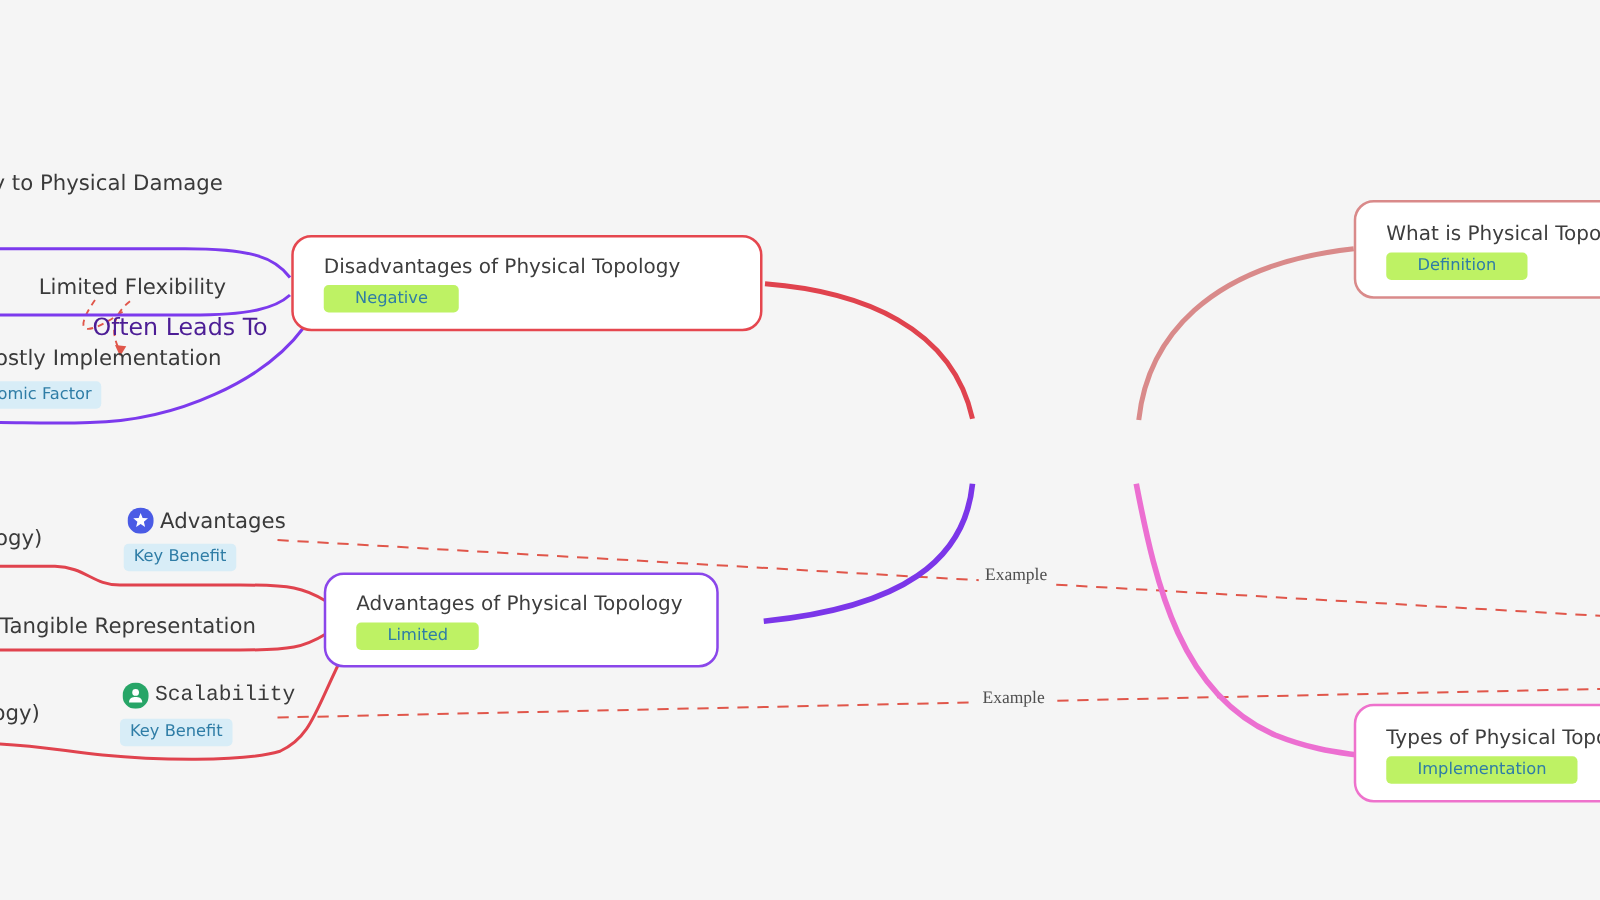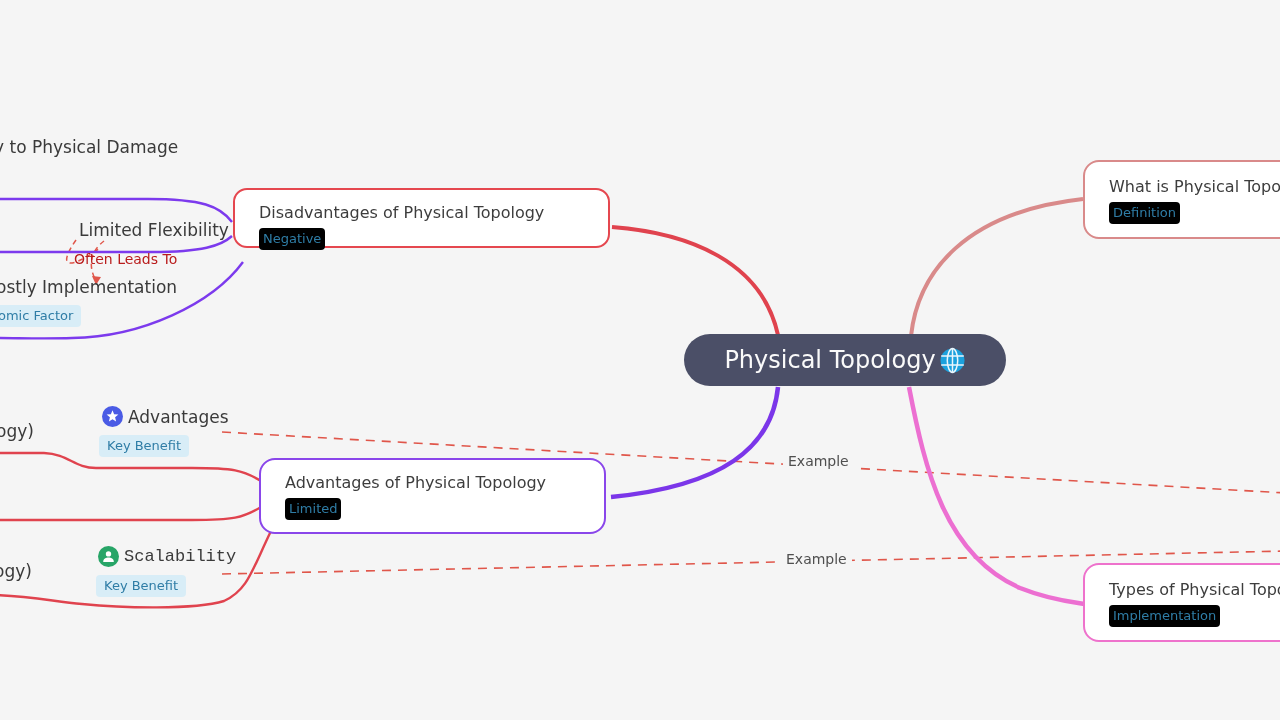--- a/index.html
+++ b/index.html
@@ -1,26 +1,26 @@
 <!DOCTYPE html>
 <html><head>
 <meta charset="utf-8">
 <style>
   * { margin:0; padding:0; box-sizing:border-box; }
   body { font-family:"DejaVu Sans","Liberation Sans",sans-serif; background:#f5f5f5; }
   #canvas { position:relative; width:1280px; height:720px; overflow:hidden; background:#f5f5f5; }
   #wires { position:absolute; left:0; top:0; z-index:1; }
   .node { position:absolute; z-index:2; background:#ffffff; border:2.5px solid #ccc; border-radius:16px; padding:13px 24px; }
   .node-title { font-size:16px; color:#3d3d3d; white-space:nowrap; }
-  .badge { display:inline-block; margin-top:6px; font-size:13px; line-height:18px; color:#2f7da6; background:#000000; padding:2px 4px; border-radius:4px; white-space:nowrap; }
+  .badge { display:inline-block; margin-top:6px; font-size:13px; line-height:18px; color:#2f7da6; background:#bef264; padding:2px 25px; border-radius:4px; white-space:nowrap; }
   .center-node { position:absolute; z-index:2; left:684px; top:334px; width:322px; height:52px; background:#4b4f67; border-radius:26px; display:flex; align-items:center; justify-content:center; gap:3px; color:#fafafa; font-size:24px; }
   .item-label { position:absolute; z-index:2; font-size:17px; color:#3a3a3a; white-space:nowrap; line-height:22px; }
   .item-badge { position:absolute; z-index:2; font-size:13px; line-height:18px; color:#2f7da6; background:#d8edf7; padding:2px 8px; border-radius:4px; white-space:nowrap; }
-  .edge-label { position:absolute; z-index:2; font-size:14px; color:#4f4f4f; background:#f5f5f5; padding:0 5px; white-space:nowrap; }
-  .small-label { position:absolute; z-index:2; font-size:14px; color:#b91c1c; white-space:nowrap; }
+  .edge-label { position:absolute; z-index:2; font-size:14px; color:#4f4f4f; background:#f5f5f5; padding:0 5px; white-space:nowrap;font-family:Liberation Serif, serif; }
+  .small-label { position:absolute; z-index:2; font-size:19px; color:#4c1d95; white-space:nowrap; }
   .icon-circle { position:absolute; z-index:2; width:21px; height:21px; }
   .b-red { border-color:#e5474f; }
   .b-salmon { border-color:#d98a8a; }
   .b-purple { border-color:#8a46ea; }
   .b-pink { border-color:#ee72cc; }
 </style>
 </head>
 <body>
 
 <div id="canvas">
@@ -40,71 +40,60 @@
     <path d="M 261 481 C 243 470 233 468 192 468 L 96 468 C 74 468 69 454 44 453 L -6 453" stroke="#e0434e" stroke-width="2.4" fill="none"></path>
     <path d="M 261 507 C 243 518 233 520 192 520 L -6 520" stroke="#e0434e" stroke-width="2.4" fill="none"></path>
     <path d="M 271 531 C 252 570 248 590 224 601 C 194 610 122 608 82 604 C 52 601 28 596 -6 595" stroke="#e0434e" stroke-width="2.4" fill="none"></path>
 
     <path d="M 612 227 C 690 233 762 262 778 335" stroke="#e0434e" stroke-width="4" fill="none"></path>
     <path d="M 911 336 C 918 272 965 212 1083 199" stroke="#d98a8a" stroke-width="4" fill="none"></path>
     <path d="M 778 387 C 772 448 722 486 611 497" stroke="#7b36e9" stroke-width="4.5" fill="none"></path>
     <path d="M 909 387 C 925 470 945 555 1020 588 C 1050 600 1072 602 1085 604" stroke="#ec6fd1" stroke-width="4.5" fill="none"></path>
   </svg>
 
-  <div class="center-node">
-    <span>Physical Topology</span>
-    <svg width="27" height="27" viewBox="0 0 27 27">
-      <circle cx="13.5" cy="13.5" r="12" fill="#1ba1dd"></circle>
-      <g stroke="#eaf6fc" stroke-width="1.5" fill="none">
-        <ellipse cx="13.5" cy="13.5" rx="5.2" ry="11.9"></ellipse>
-        <line x1="13.5" y1="1.6" x2="13.5" y2="25.4"></line>
-        <line x1="2.2" y1="9" x2="24.8" y2="9"></line>
-        <line x1="2.2" y1="18" x2="24.8" y2="18"></line>
-      </g>
-    </svg>
-  </div>
 
-  <div class="node b-red" style="left:233px; top:188px; width:377px; height:60px;border-radius:14px;">
+  <div class="node b-red" style="left:233px; top:188px; width:377px; height:77px;">
     <div class="node-title">Disadvantages of Physical Topology</div>
     <span class="badge">Negative</span>
   </div>
 
   <div class="node b-salmon" style="left:1083px; top:160px; width:260px; height:79px; padding-top:15px;">
     <div class="node-title">What is Physical Topology</div>
     <span class="badge">Definition</span>
   </div>
 
-  <div class="node b-purple" style="left:259px; top:458px; width:347px; height:76px;">
+  <div class="node b-purple" style="left:259px; top:458px; width:316px; height:76px;">
     <div class="node-title">Advantages of Physical Topology</div>
     <span class="badge">Limited</span>
   </div>
 
   <div class="node b-pink" style="left:1083px; top:563px; width:260px; height:79px; padding-top:15px;">
     <div class="node-title">Types of Physical Topology</div>
     <span class="badge">Implementation</span>
   </div>
 
   <div class="item-label" style="left:-6px; top:136px;">y to Physical Damage</div>
 
-  <div class="item-label" style="left:31px; top:219px;margin-left:48px;">Limited Flexibility</div>
+  <div class="item-label" style="left:31px; top:219px;">Limited Flexibility</div>
 
   <div class="small-label" style="left:74px; top:251px;">Often Leads To</div>
 
   <div class="item-label" style="left:-4px; top:276px;">ostly Implementation</div>
   <span class="item-badge" style="left:-10px; top:305px;">omic Factor</span>
 
   <svg class="icon-circle" style="left:102px; top:406px;" viewBox="0 0 21 21">
     <circle cx="10.5" cy="10.5" r="10.5" fill="#4a5be5"></circle>
     <polygon points="10.5,4.3 12.1,8.3 16.4,8.6 13.1,11.3 14.1,15.5 10.5,13.2 6.9,15.5 7.9,11.3 4.6,8.6 8.9,8.3" fill="#ffffff"></polygon>
   </svg>
   <div class="item-label" style="left:128px; top:406px;">Advantages</div>
   <span class="item-badge" style="left:99px; top:435px;">Key Benefit</span>
 
   <div class="item-label" style="left:-4px; top:420px;">ogy)</div>
 
+  <div class="item-label" style="left:0px; top:490px;">Tangible Representation</div>
 
   <div class="item-label" style="left:-6px; top:560px;">ogy)</div>
 
   <svg class="icon-circle" style="left:98px; top:546px;" viewBox="0 0 21 21">
     <circle cx="10.5" cy="10.5" r="10.5" fill="#27a567"></circle>
     <circle cx="10.5" cy="7.9" r="2.7" fill="#ffffff"></circle>
     <path d="M5.2 15.9 C5.2 12.5 8 11.6 10.5 11.6 C13 11.6 15.8 12.5 15.8 15.9 Z" fill="#ffffff"></path>
   </svg>
   <div class="item-label" style="left:124px; top:546px;font-family:Liberation Mono, monospace;">Scalability</div>
   <span class="item-badge" style="left:96px; top:575px;">Key Benefit</span>

